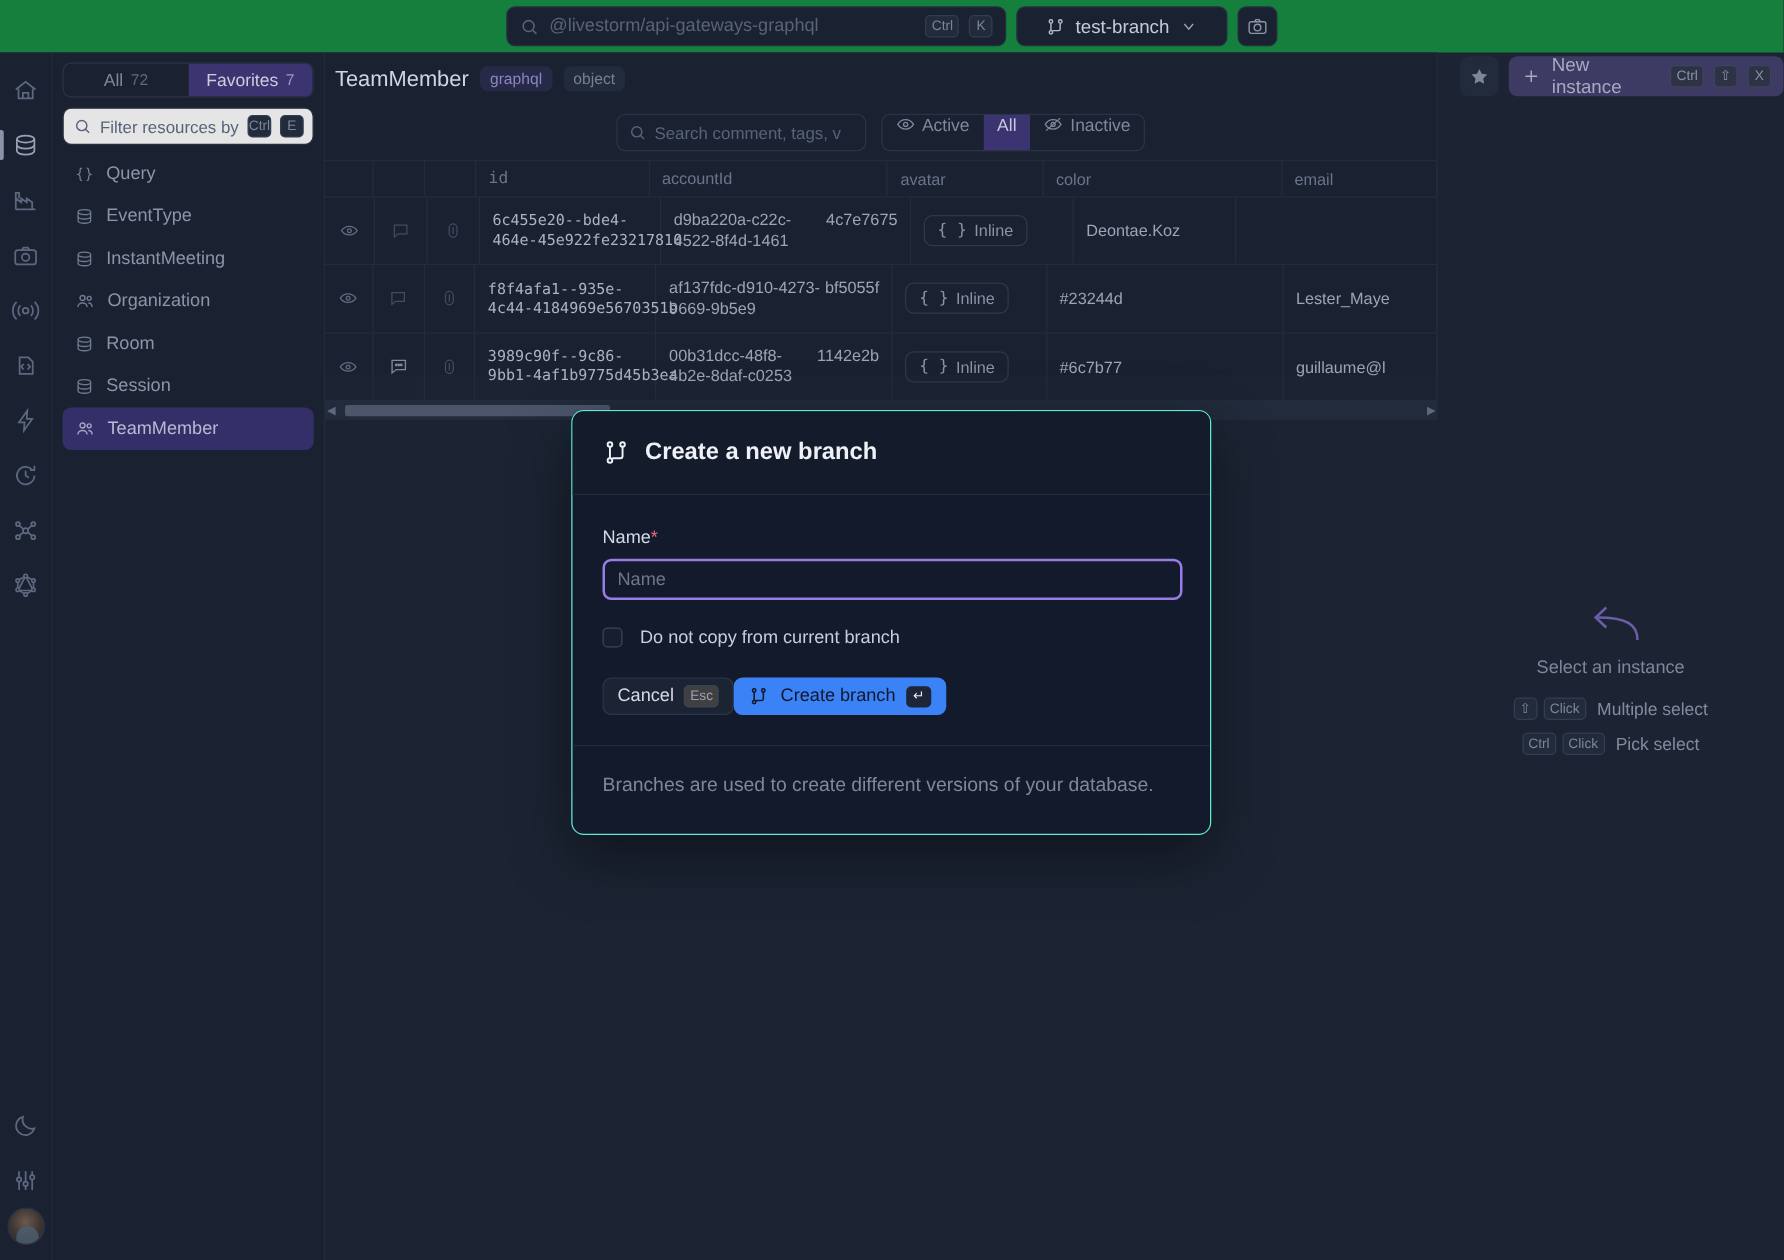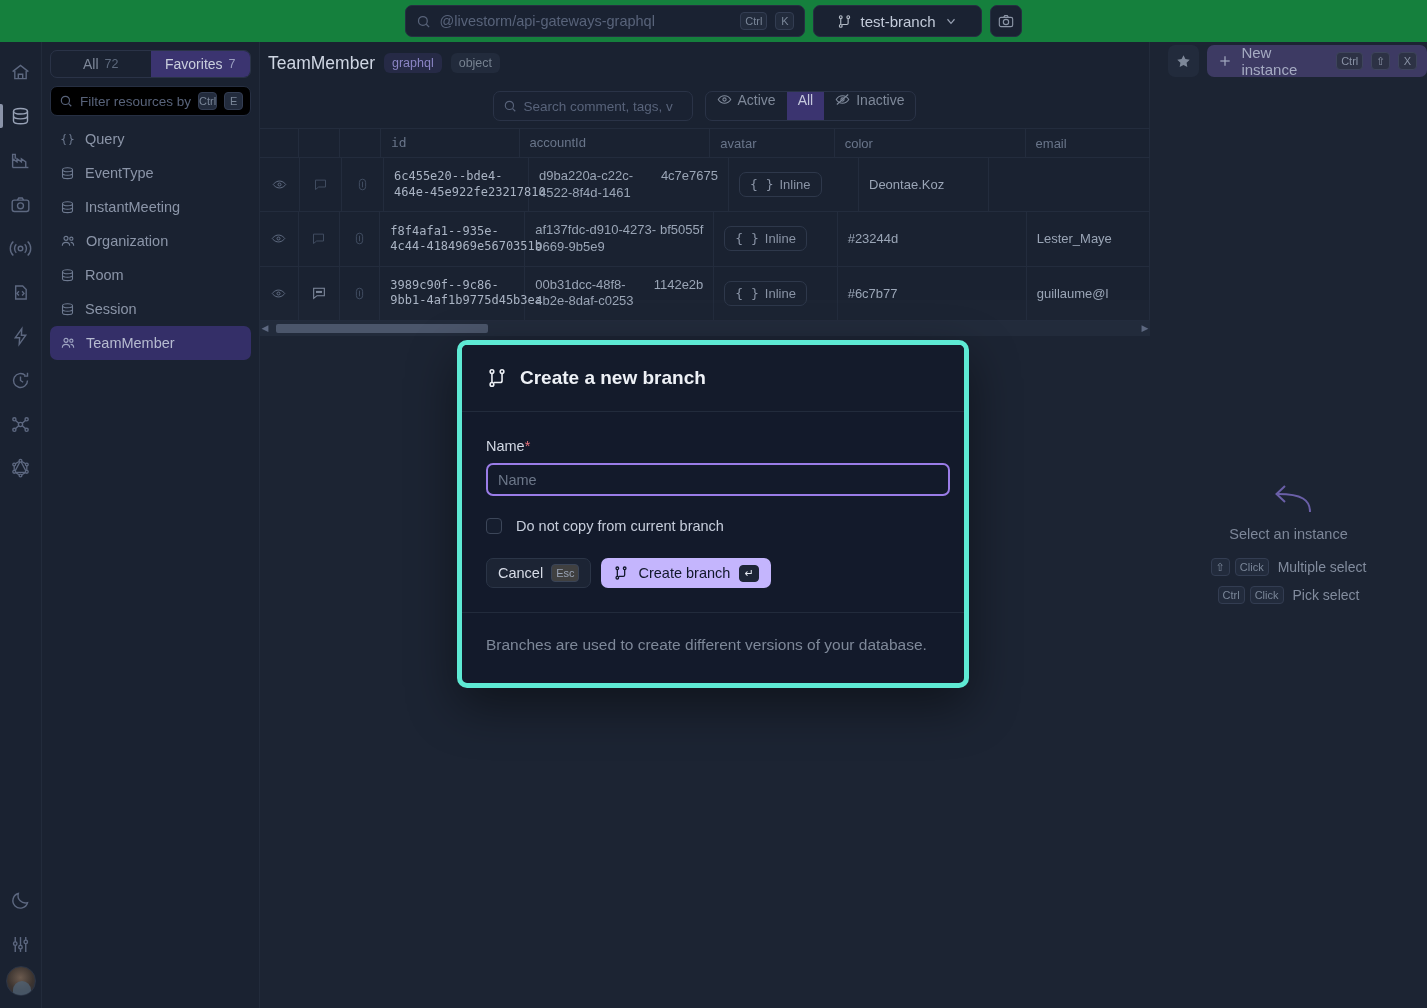--- a/index.html
+++ b/index.html
@@ -77,21 +77,21 @@
   }
   .seg-btn {
     flex: 1; display: flex; align-items: center; justify-content: center; gap: 6px;
     font-size: 14px; color: #7e8899; background: transparent;
   }
   .seg-btn .cnt { font-size: 12.5px; color: #5e6a7e; }
   .seg-btn.on { background: #3b3470; color: #c9cedd; }
   .seg-btn.on .cnt { color: #9a9ec0; }
   .filter {
     margin-top: 8px; height: 30px; border: 1px solid #262f42; border-radius: 7px;
-    background: #000000; display: flex; align-items: center; gap: 7px; padding: 12px 8px;
+    background: #e5e5e5; display: flex; align-items: center; gap: 7px; padding: 12px 8px;
     overflow: hidden;
   }
   .filter .ph { color: #58637a; font-size: 13.5px; flex: 1; white-space: nowrap; }
   .res-list { margin-top: 6px; }
   .res-item {
     height: 34px; display: flex; align-items: center; gap: 10px; padding: 0 10px;
     border-radius: 7px; color: #8b95a8; font-size: 14.5px;
   }
   .res-item.sel { background: #342f68; color: #b6bbd0; }
   .res-ic { color: #6e7a90; display: flex; }
@@ -173,22 +173,22 @@
     display: flex; flex-direction: column; align-items: center; gap: 0;
   }
   .hint-arrow { color: #6a5fa8; margin-bottom: 12px; }
   .hint-title { color: #7d8799; font-size: 14.5px; margin-bottom: 16px; }
   .hint-row { display: flex; align-items: center; gap: 5px; margin-bottom: 10px; }
   .hint-row .lbl { color: #828c9e; font-size: 14px; margin-left: 4px; }
 
   
   .modal {
     position: absolute; top: 328px; left: 457px; width: 512px;
-    background: #131a2b; border: 5px solid #5eead4; border-radius: 10px;
-    box-shadow: 0 18px 50px rgba(0,0,0,.45); overflow: hidden; margin-top: 12px;
+    background: #131a2b; border: 1px solid #5eead4; border-radius: 10px;
+    box-shadow: 0 18px 50px rgba(0,0,0,.45); overflow: hidden;
   }
   .modal-head {
     height: 67px; display: flex; align-items: center; gap: 12px; padding: 0 24px;
     border-bottom: 1px solid #222b3c; background: #141b2b;
   }
   .modal-title { font-size: 19px; font-weight: bold; color: #eef1f6; }
   .modal-body { padding: 26px 24px 24px; }
   .lbl-req { font-size: 14.5px; color: #d2d8e4; margin-bottom: 9px; display: block; }
   .lbl-req .star { color: #e8717c; }
   .name-input {
@@ -196,30 +196,30 @@
     border: 2px solid #9a7ce8; background: #131a2b; color: #d7dce7;
     padding: 0 10px; font-size: 14.5px; outline: none;
     font-family: "Liberation Sans", sans-serif;
   }
   .name-input::placeholder { color: #6c7789; }
   .cb-row { display: flex; align-items: center; gap: 14px; margin-top: 22px; }
   .cb {
     width: 16px; height: 16px; border: 1px solid #3c4659; border-radius: 4px; background: #161e2f;
   }
   .cb-lbl { font-size: 14.5px; color: #c7cedc; }
-  .btn-row { display: flex; align-items: center; gap: 10px; margin-top: 24px; }
+  .btn-row { display: flex; align-items: center; margin-top: 24px; }
   .btn-cancel {
     height: 30px; display: flex; align-items: center; gap: 8px; padding: 0 11px;
     background: #1c2434; border: 1px solid #2b3547; border-radius: 7px;
     color: #d7dce7; font-size: 14.5px;
   }
   .btn-cancel .kbd { background: #404040; border-color: #3a4457; color: #98a2b4; }
   .btn-create {
     height: 30px; display: flex; align-items: center; gap: 9px; padding: 0 12px;
-    background: #c4b5fd; border-radius: 7px; color: #11182a; font-size: 14.5px;
+    background: #3b82f6; border-radius: 7px; color: #11182a; font-size: 14.5px;
   }
   .btn-create .kbd {
     background: #1d2536; border-color: #1d2536; color: #e6eaf2; min-width: 18px; height: 17px;
   }
   .modal-foot {
     border-top: 1px solid #222b3c; padding: 20px 24px 26px;
     color: #7e8899; font-size: 15.5px; line-height: 1.55;
   }
   svg { display: block; }
 </style>

